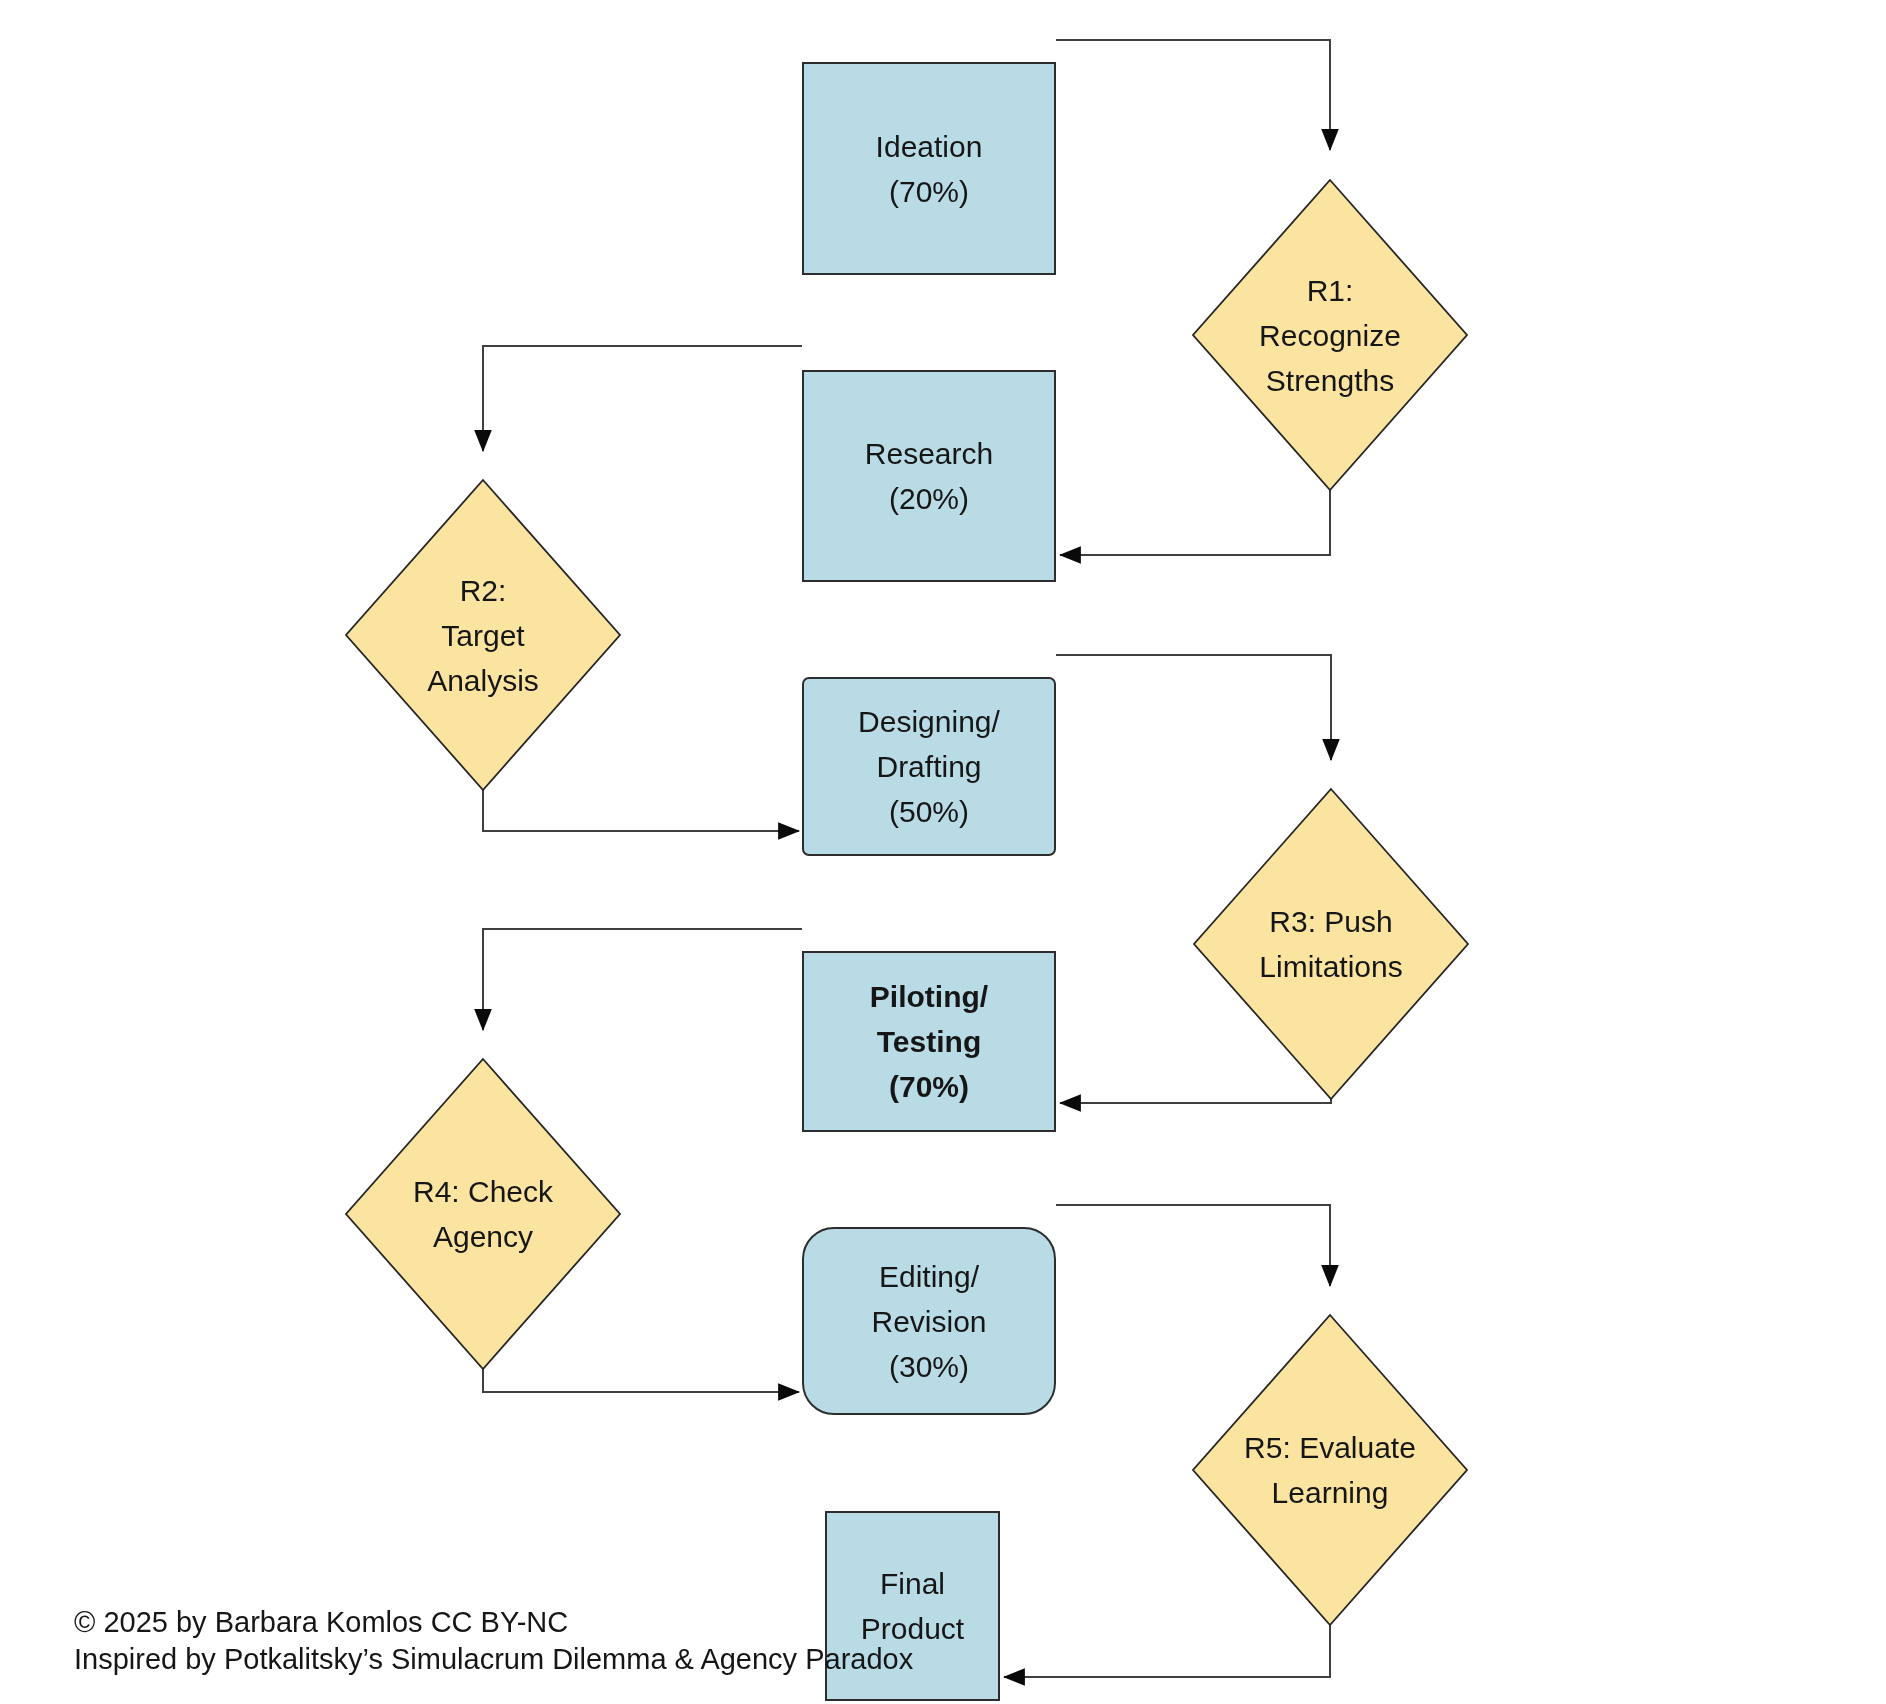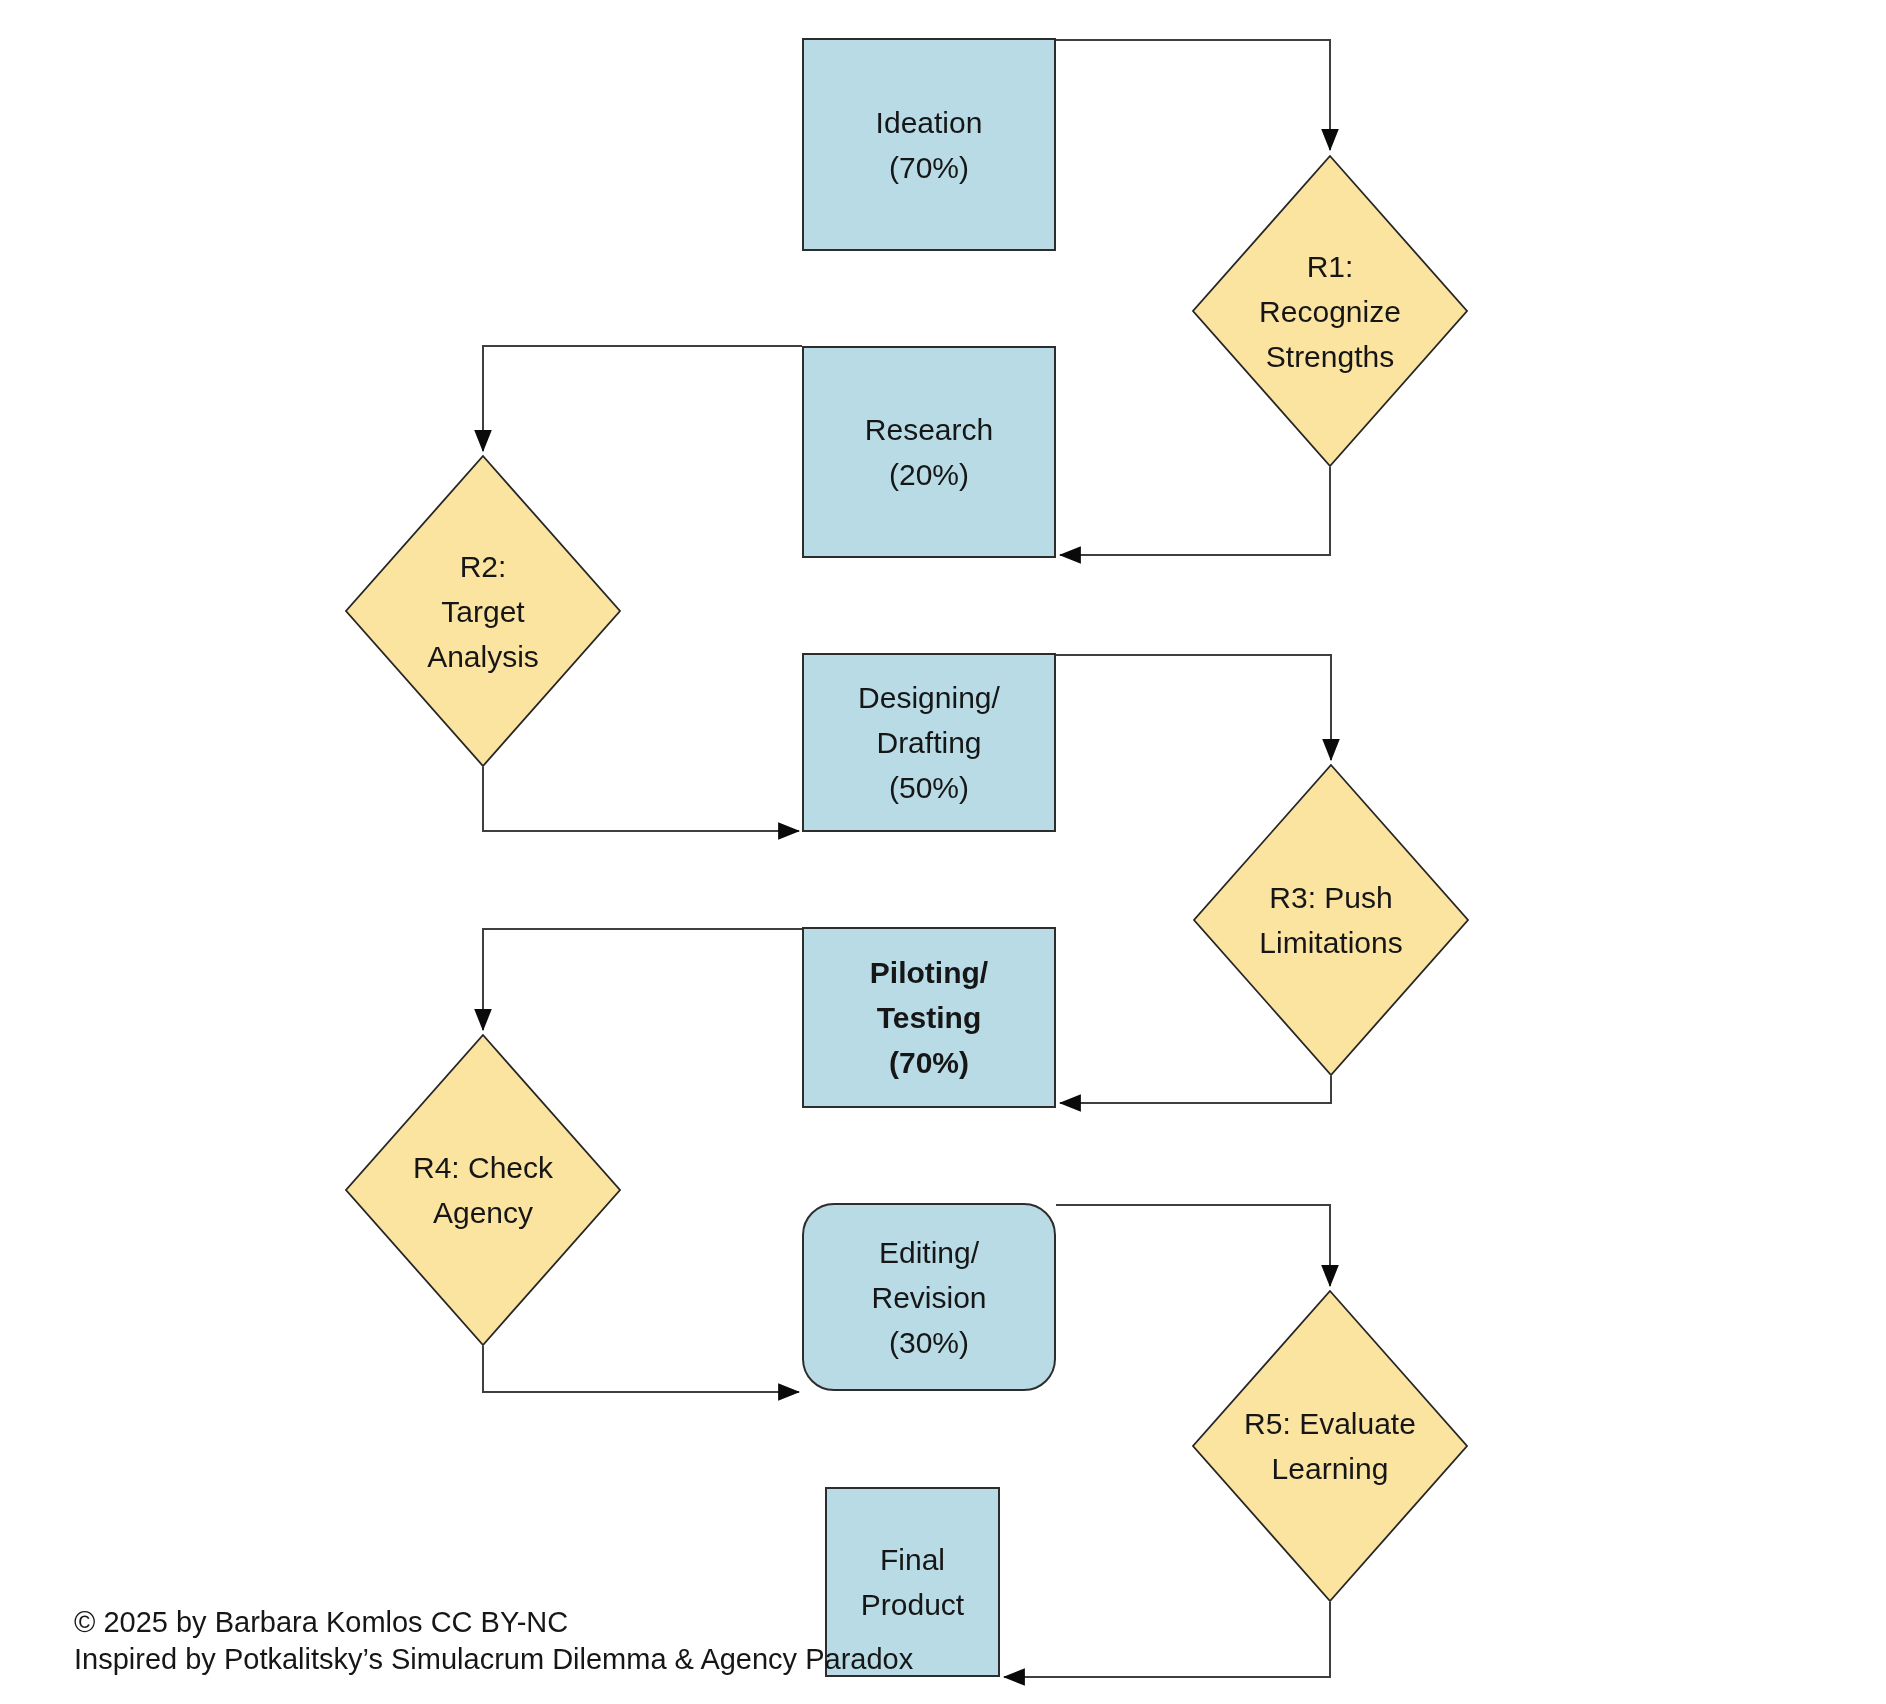--- a/index.html
+++ b/index.html
@@ -34,20 +34,21 @@
     stroke-width:2;
   }
   .node{
     position:absolute;
     display:flex;
     flex-direction:column;
     align-items:center;
     justify-content:center;
     text-align:center;
     box-sizing:border-box;
+    margin-top:24px;
   }
   .box-node{
     background:var(--box_fill);
     border:2.5px solid var(--box_border);
   }
   .diamond-node{ background:transparent; }
   .diamond-node svg.dshape{
     position:absolute;
     left:0;top:0;width:100%;height:100%;
   }
@@ -111,21 +112,21 @@
     </div>
   </div>
 
   <div class="node box-node" style="left:802px;top:346px;width:254px;height:212px;">
     <div class="label">
       <div class="tline">Research</div>
       <div class="tline">(20%)</div>
     </div>
   </div>
 
-  <div class="node box-node" style="left:802px;top:653px;width:254px;height:179px;">
+  <div class="node box-node" style="left:802px;top:653px;width:254px;height:179px;border-radius:7px;">
     <div class="label">
       <div class="tline">Designing/</div>
       <div class="tline">Drafting</div>
       <div class="tline">(50%)</div>
     </div>
   </div>
 
   <div class="node box-node" style="left:802px;top:927px;width:254px;height:181px;font-weight:bold;">
     <div class="label">
       <div class="tline">Piloting/</div>

